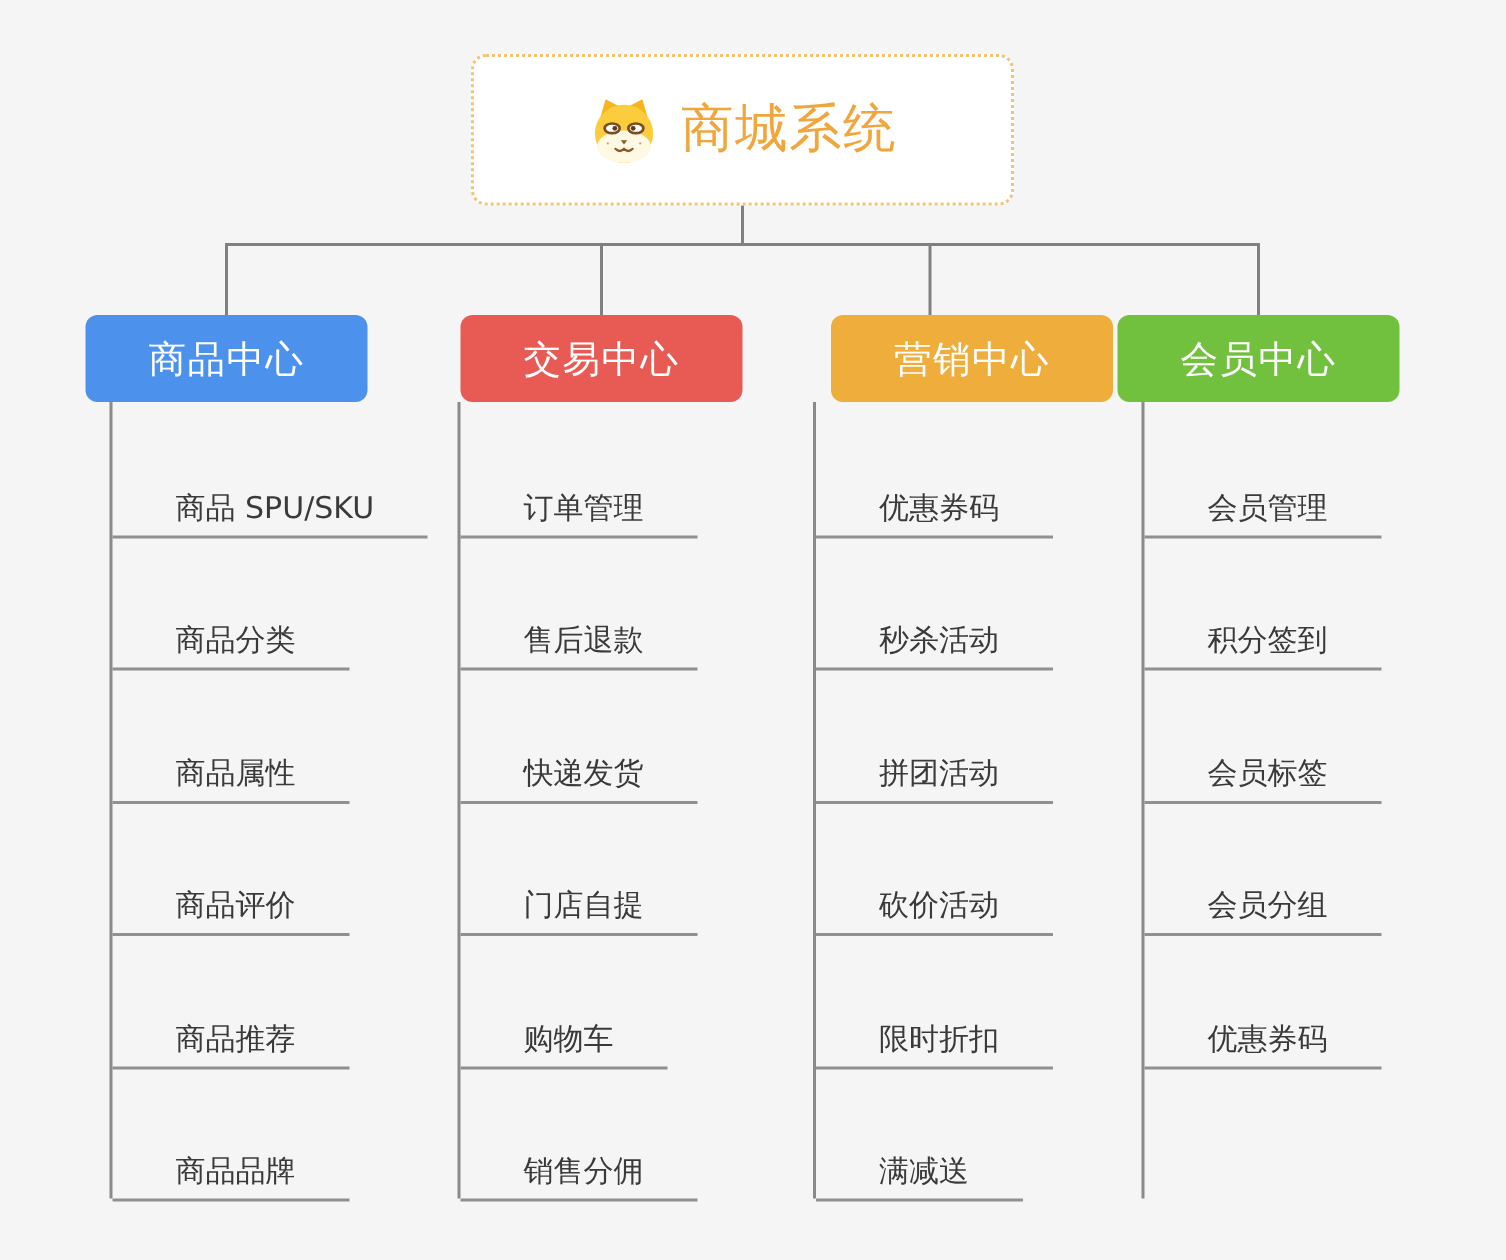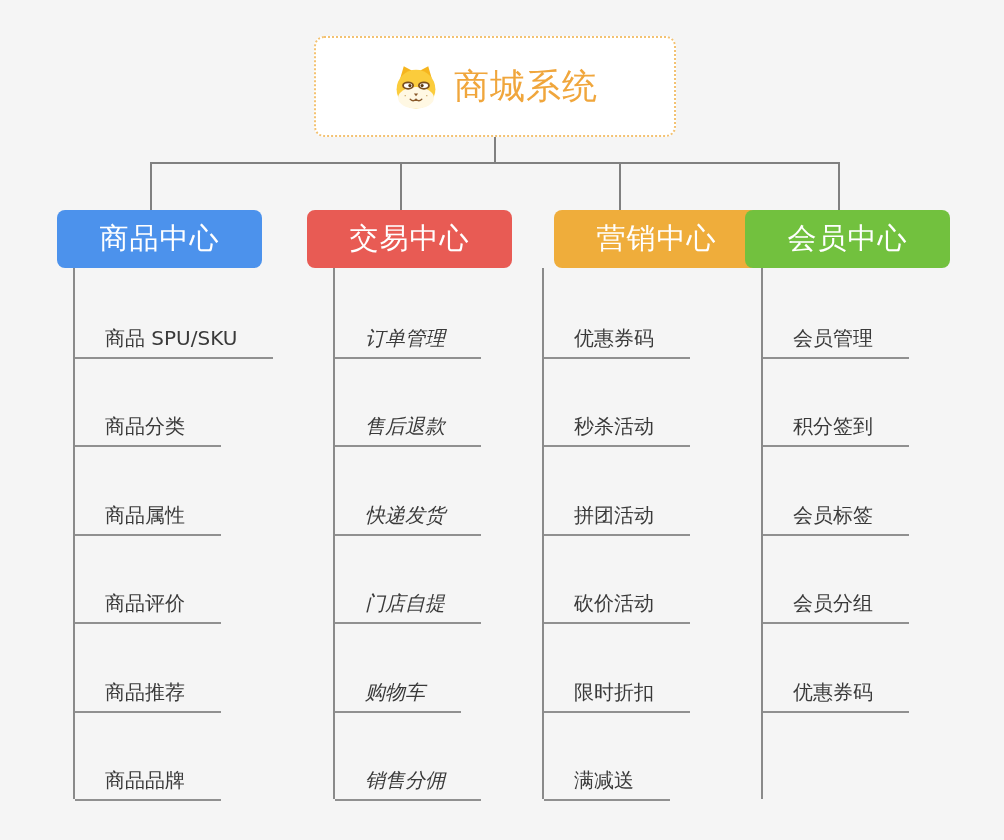--- a/index.html
+++ b/index.html
@@ -23,50 +23,50 @@
     box-sizing:border-box;
     display:flex;align-items:center;justify-content:center;gap:14px;
   }
   .root-title{
     color:#f0a63c;font-size:35px;line-height:1;letter-spacing:1px;
   }
   .root-icon{width:48px;height:46px;display:block;}
 
   
   .branch-box{
-    position:absolute;top:210px;width:205px;height:58px;
+    position:absolute;top:210px;width:188px;height:58px;
     border-radius:8px;
     display:flex;align-items:center;justify-content:center;
-    color:#ffffff;font-size:29px;letter-spacing:1px;
+    color:#ffffff;font-size:25px;letter-spacing:1px;
     box-sizing:border-box;
   }
   .b0{left:57px;background:#4c92ec;}
   .b1{left:307px;background:#e85b54;}
   .b2{left:554px;background:#efad3b;}
   .b3{left:745px;background:#72c13e;}
 
   
   .col{
     position:absolute;top:268px;height:531px;
     border-left:2px solid #8a8a8a;
     box-sizing:content-box;
     display:flex;flex-direction:column;
   }
   .c0{left:73px;}
-  .c1{left:333px;font-style:italic;}
+  .c1{left:305px;}
   .c2{left:542px;}
   .c3{left:761px;}
   .leaf{
     height:88.5px;
     display:flex;align-items:flex-end;
   }
   .leaf-label{
     display:inline-block;
     font-size:20px;color:#3a3a3a;line-height:1;
-    padding:0 36px 9px 30px;
+    padding:0 36px 9px 42px;
     border-bottom:2px solid #909090;
     margin-bottom:-2px;
     white-space:nowrap;
   }
 </style>
 </head>
 <body>
 
 <div class="canvas">
 

